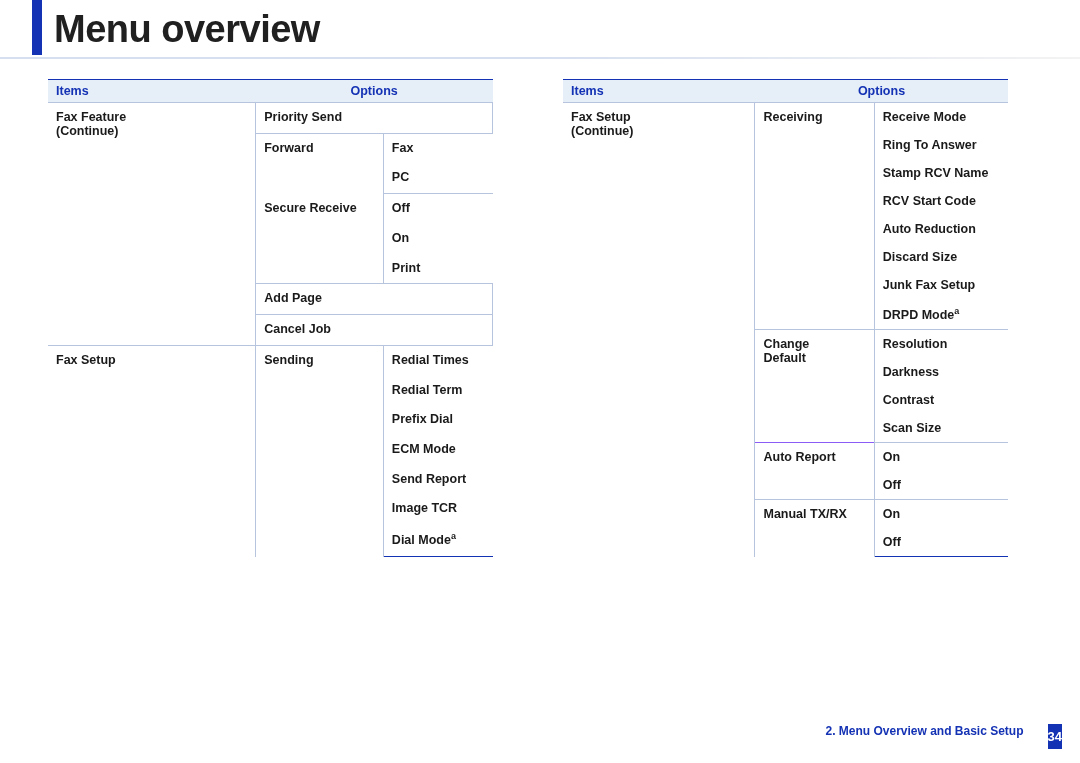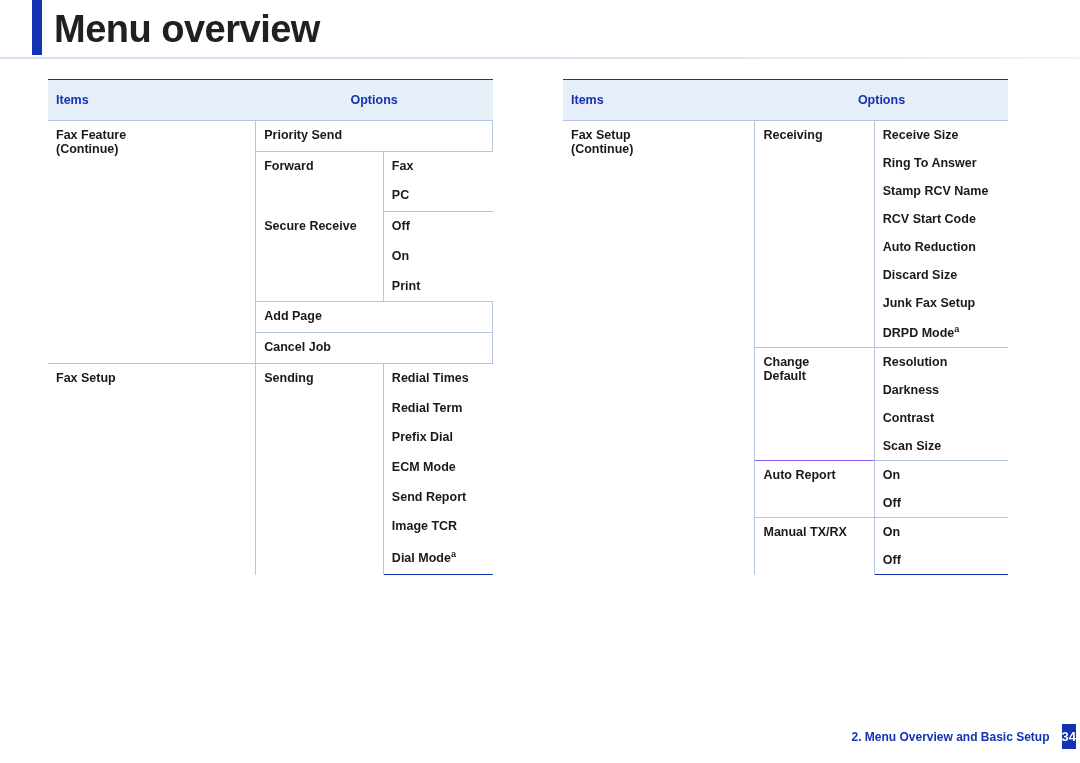--- a/index.html
+++ b/index.html
@@ -40,44 +40,43 @@
     width: 445px;
     font-size: 12.5px;
     font-weight: 700;
     color: #1a1a1a;
   }
   .menu-table th {
     background: #e6eef8;
     color: #1432b4;
     font-weight: 700;
     text-align: left;
-    padding: 13px 8px;
+    padding: 4px 8px;
     border-top: 1.5px solid #1432b4;
     border-bottom: 1px solid #b7c4dd;
     font-size: 12.5px;
   }
   .menu-table th.items   { width: 24%; }
   .menu-table th.opt1    { width: 27%; }
   .menu-table td {
     padding: 7px 8px;
     vertical-align: top;
     border-bottom: none;
   }
   .menu-table tr.last-row td { border-bottom: 1.5px solid #1432b4; margin-left: 31px; }
   .menu-table td.col-items { border-right: 1px solid #b7c4dd; }
   .menu-table td.col-mid   { border-right: 1px solid #b7c4dd; }
   .hr-light { border-bottom: 1px solid #b7c4dd !important; }
   sup { font-size: 9px; vertical-align: super; }
   .footer {
     position: absolute;
     bottom: 14px;
-    right: 4px;
+    right: 18px;
     display: flex;
-    align-items: center;
-    gap: 12px;
+    gap: 24px;
     font-size: 12px;
     font-weight: 700;
     color: #1432b4;
   }
   .page-num {
     background: #1432b4;
     color: #fff;
     padding: 5px 0;
     font-size: 13px;
   }
@@ -166,21 +165,21 @@
         <th class="opt1" colspan="2" style="text-align:center">Options</th>
       </tr>
     </thead>
     <tbody>
       <tr>
         <td class="col-items" rowspan="16">
           <span>Fax Setup</span><br>
           <span>(Continue)</span>
         </td>
         <td class="col-mid" rowspan="8">Receiving</td>
-        <td>Receive Size</td>
+        <td>Receive Mode</td>
       </tr>
       <tr>
           <td>Ring To Answer</td>
         </tr>
       <tr>
           <td>Stamp RCV Name</td>
         </tr>
       <tr>
           <td>RCV Start Code</td>
         </tr>

